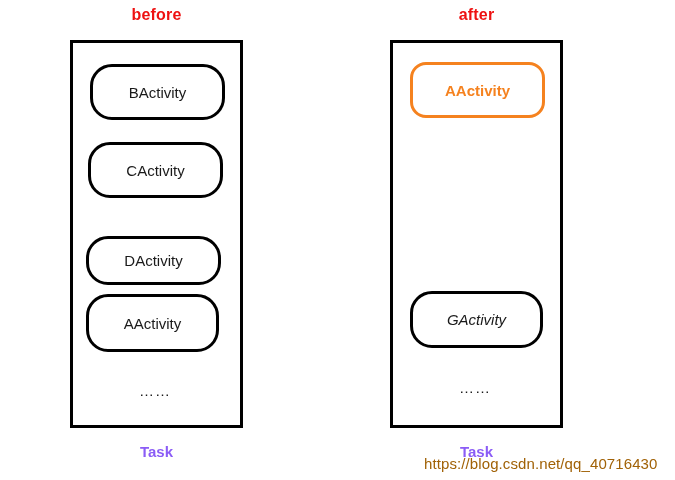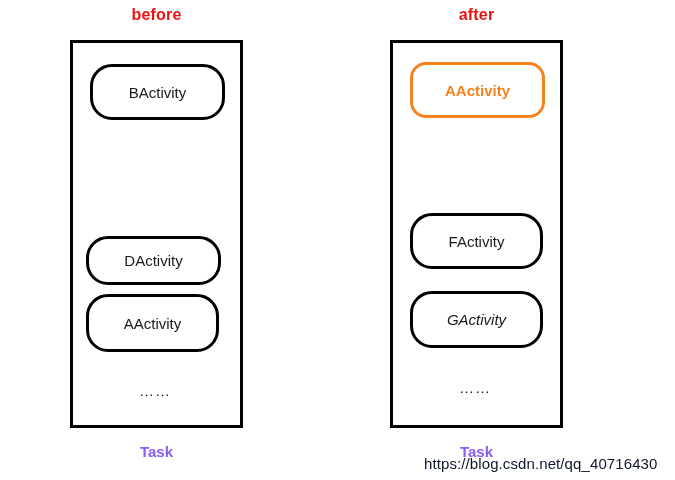--- a/index.html
+++ b/index.html
@@ -108,40 +108,43 @@
   }
   .task-caption.before { left: 70px;  top: 443px; width: 173px; }
   .task-caption.after  { left: 390px; top: 443px; width: 173px; }
 
   
   .watermark {
     position: absolute;
     left: 424px;
     top: 455px;
     font-size: 15px;
-    color: #0f172a;
+    color: #a16207;
     white-space: nowrap;
     letter-spacing: 0.1px;
     user-select: none;
   }
 </style>
 </head>
 <body>
 
 <div class="canvas">
 
   <div class="panel-title before">before</div>
 
   <div class="task-rect before">
   </div>
 
   <div class="activity-box b-bact">
     <span class="activity-label">BActivity</span>
   </div>
 
+  <div class="activity-box b-cact">
+    <span class="activity-label">CActivity</span>
+  </div>
 
   <div class="activity-box b-dact">
     <span class="activity-label">DActivity</span>
   </div>
 
   <div class="activity-box b-aact">
     <span class="activity-label">AActivity</span>
   </div>
 
   <div class="ellipsis before">……</div>
@@ -151,23 +154,20 @@
   <div class="panel-title after">after</div>
 
   <div class="task-rect after">
   </div>
 
   <div class="activity-box a-aact highlight">
     <span class="activity-label">AActivity</span>
   </div>
 
 
-  <div class="activity-box a-fact">
-    <span class="activity-label">FActivity</span>
-  </div>
 
   <div class="activity-box a-gact">
     <span class="activity-label">GActivity</span>
   </div>
 
   <div class="ellipsis after">……</div>
 
   <div class="task-caption after">Task</div>
 
   <div class="watermark">https://blog.csdn.net/qq_40716430</div>

